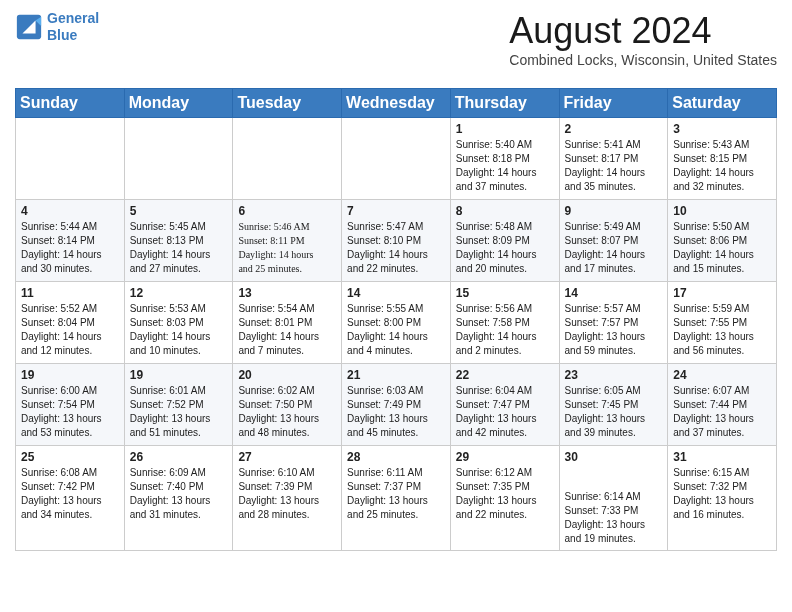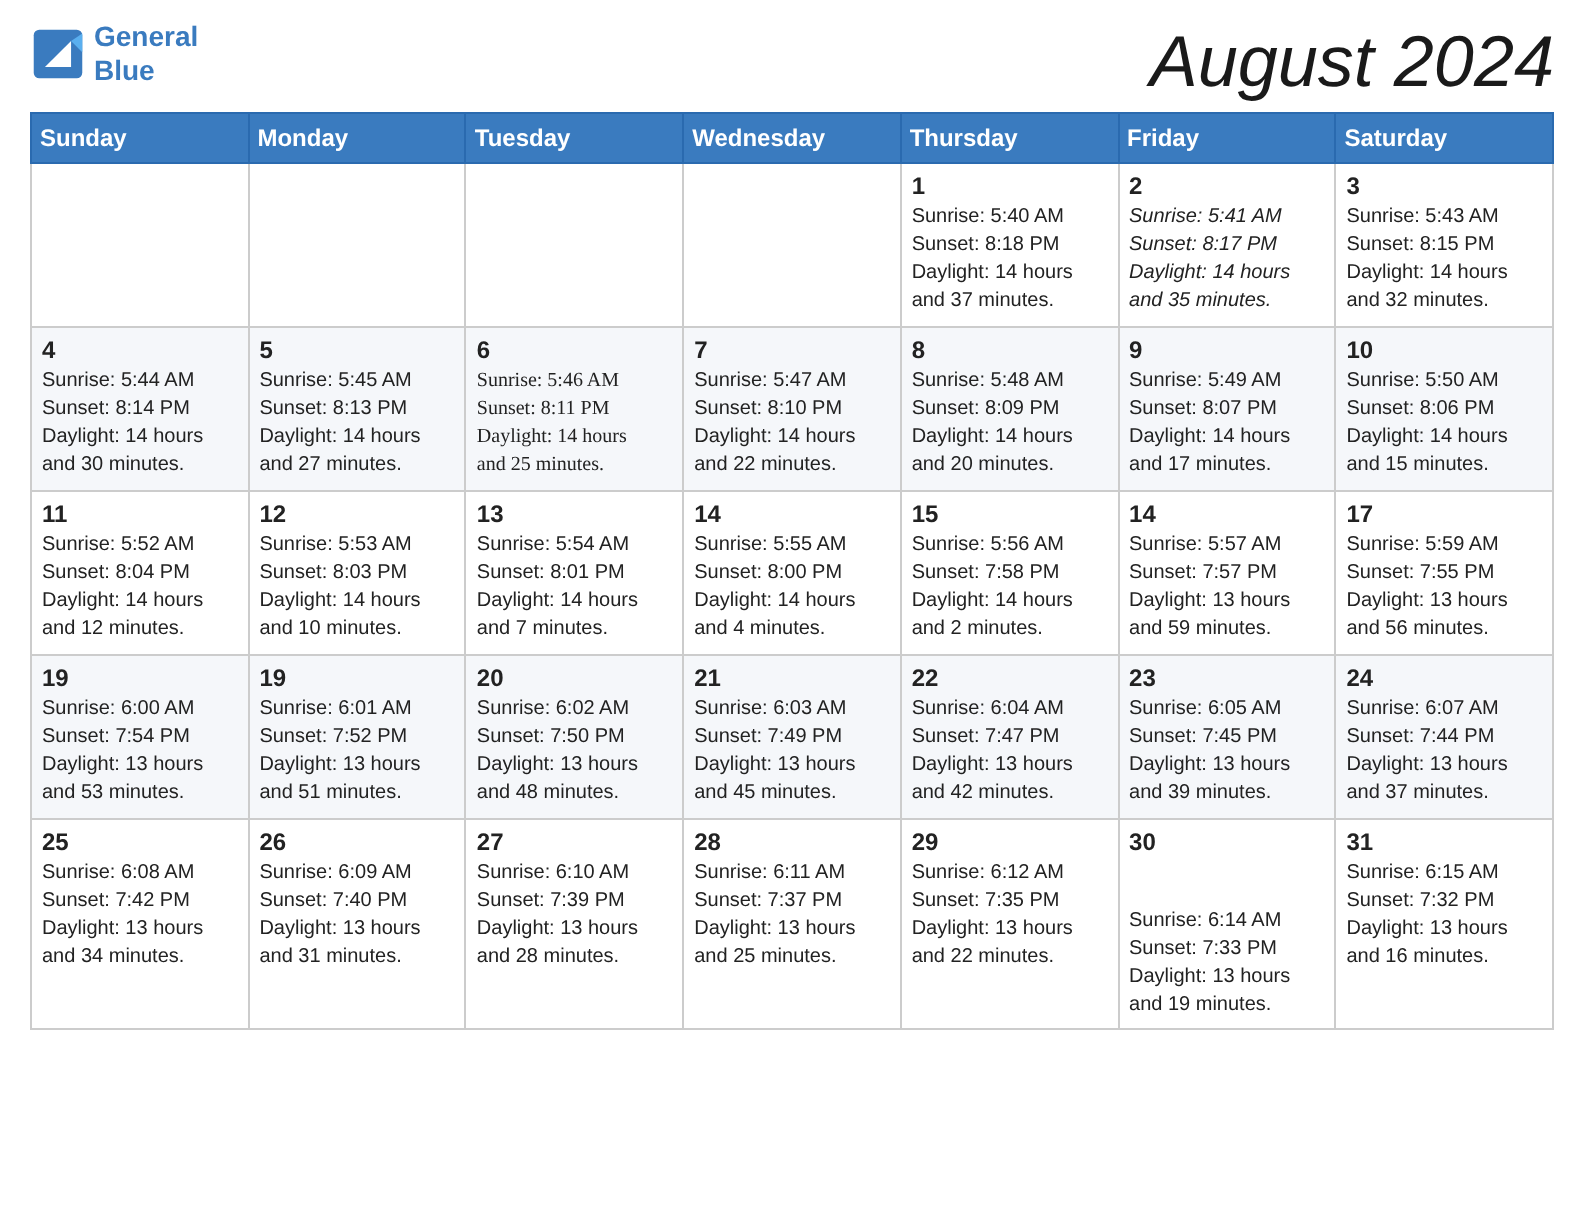--- a/index.html
+++ b/index.html
@@ -7,61 +7,60 @@
       font-family: Arial, sans-serif;
       background: #fff;
       width: 792px;
       min-height: 612px;
       padding: 10px 15px;
     }
     .header {
       display: flex;
       justify-content: space-between;
       align-items: flex-start;
-      margin-bottom: 4px;
+      margin-bottom: 20px;
     }
     .logo {
       display: flex;
       align-items: center;
       gap: 4px;
     }
     .logo-text {
       font-size: 14px;
       font-weight: bold;
       color: #1a1a1a;
       line-height: 1.2;
     }
     .logo-text span {
       color: #3a7bbf;
     }
     .logo-icon {
       width: 28px;
       height: 28px;
     }
     .title-block {
-      font-style: italic;
     }
     .month-year {
       font-size: 36px;
       color: #1a1a1a;
       font-weight: normal;
     }
     .location {
       font-size: 14px;
       color: #444;
     }
     table {
       width: 100%;
       border-collapse: collapse;
       table-layout: fixed;
     }
     th {
       background-color: #3a7bbf;
       color: #fff;
-      font-size: 12px;
+      font-size: 16px;
       font-weight: bold;
       padding: 5px 4px;
       text-align: left;
       border: 1px solid #2a6aaf;
     }
     td {
       vertical-align: top;
       border: 1px solid #ccc;
       padding: 4px 5px;
       font-size: 10px;
@@ -98,20 +97,21 @@
       <polygon points="8,22 22,8 22,22" fill="white"></polygon>
       <polygon points="22,8 28,4 28,14" fill="#5aafef"></polygon>
     </svg>
     <div class="logo-text">
       <div><span>General</span></div>
       <div><span>Blue</span></div>
     </div>
   </div>
   <div class="title-block">
     <div class="month-year">August 2024</div>
+    <div class="location">Combined Locks, Wisconsin, United States</div>
   </div>
 </div>
 
 <table>
   <thead>
     <tr>
     <th>Sunday</th>
         <th>Monday</th>
         <th>Tuesday</th>
         <th>Wednesday</th>
@@ -128,21 +128,21 @@
         <td class="empty"></td>
         <td>
           <span class="day-num">1</span>
           <div class="day-info" style="white-space: pre-line;">Sunrise: 5:40 AM
 Sunset: 8:18 PM
 Daylight: 14 hours
 and 37 minutes.</div>
         </td>
         <td>
           <span class="day-num">2</span>
-          <div class="day-info" style="white-space: pre-line; font-style: italic;">Sunrise: 5:41 AM
+          <div class="day-info" style="white-space: pre-line;">Sunrise: 5:41 AM
 Sunset: 8:17 PM
 Daylight: 14 hours
 and 35 minutes.</div>
         </td>
         <td>
           <span class="day-num">3</span>
           <div class="day-info" style="white-space: pre-line;">Sunrise: 5:43 AM
 Sunset: 8:15 PM
 Daylight: 14 hours
 and 32 minutes.</div>

